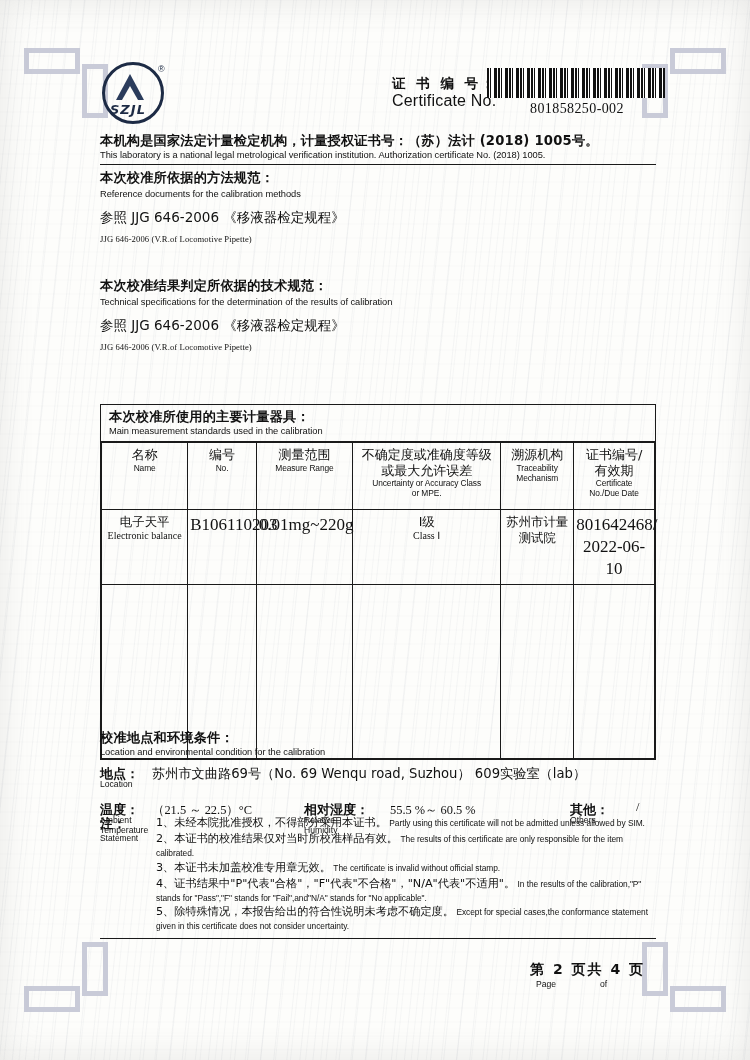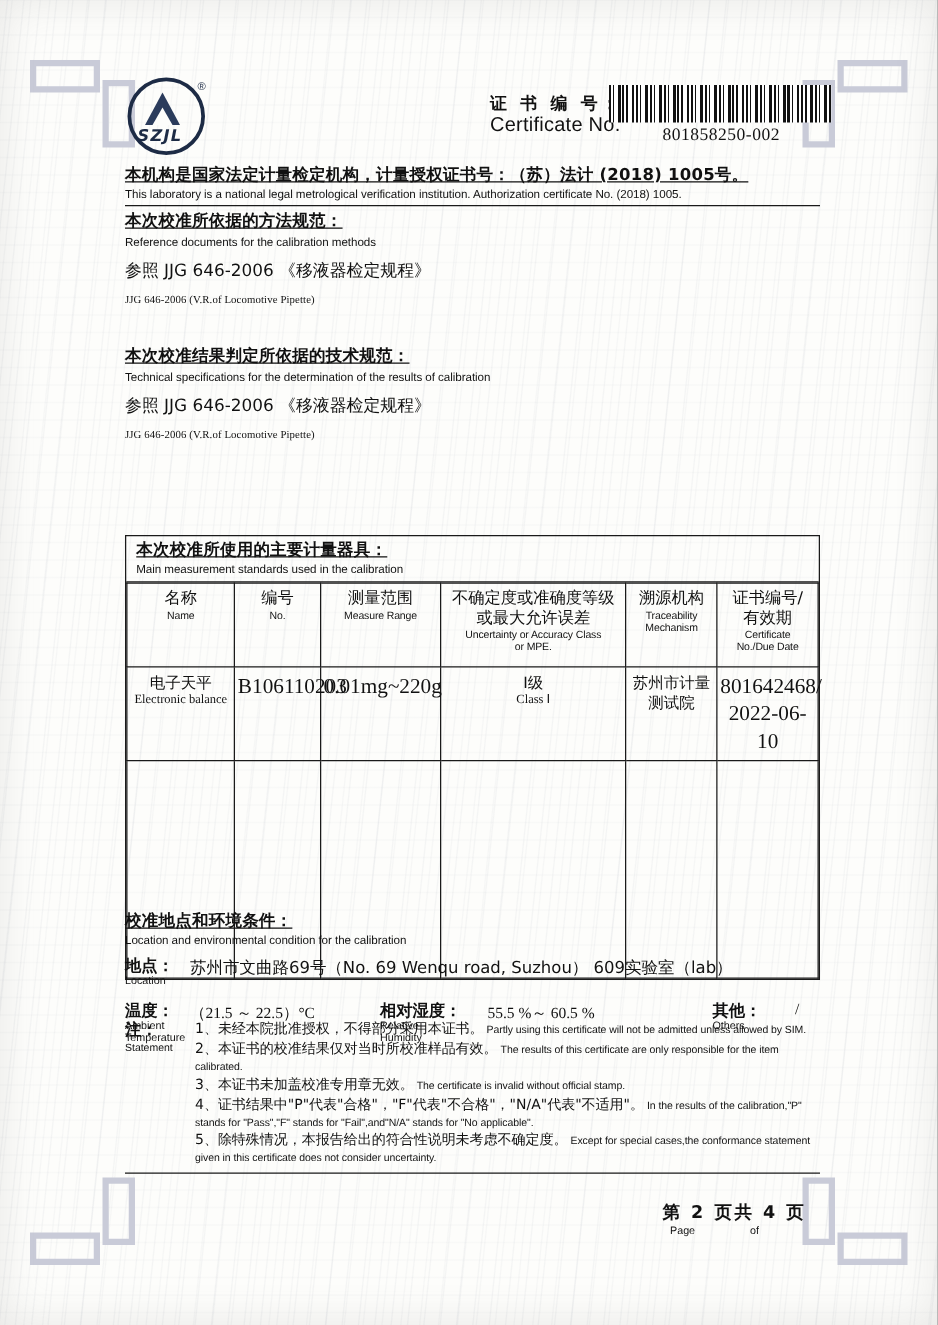--- a/index.html
+++ b/index.html
@@ -164,21 +164,20 @@
     font-size: 14px;
     letter-spacing: .4px;
   }
 
   .blk-cn {
     font-family: "DejaVu Sans", sans-serif;
     font-weight: bold;
     font-size: 13.2px;
     letter-spacing: .2px;
     line-height: 1.25;
-    text-decoration: underline;
   }
   .blk-en {
     font-size: 9.3px;
     line-height: 1.25;
     letter-spacing: -.05px;
   }
   .ref-cn {
     font-family: "DejaVu Sans", sans-serif;
     font-size: 13.5px;
     line-height: 1.3;
@@ -200,21 +199,20 @@
   .sec3 { position: absolute; left: 100px; top: 278px; width: 556px; }
 
   
   .std-table {
     position: absolute;
     left: 100px;
     top: 404px;
     width: 556px;
     border: 1.6px solid #1a1a1a;
     box-sizing: border-box;
-    margin-top: 24px;
   }
   .std-title {
     padding: 4px 6px 4px 8px;
     border-bottom: 1.6px solid #1a1a1a;
   }
   table.grid {
     width: 100%;
     border-collapse: collapse;
     table-layout: fixed;
   }

